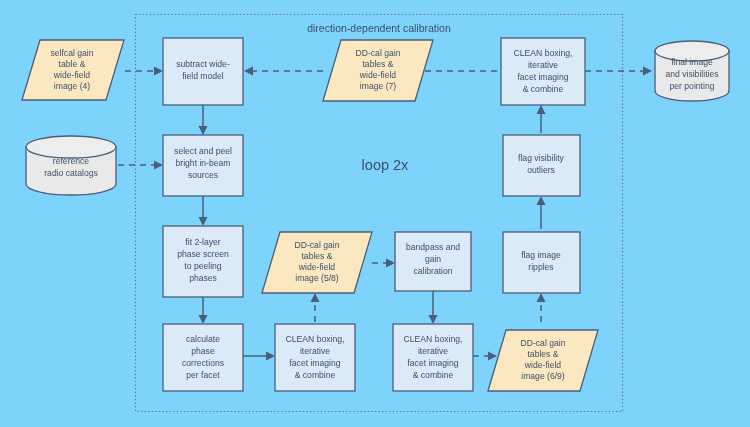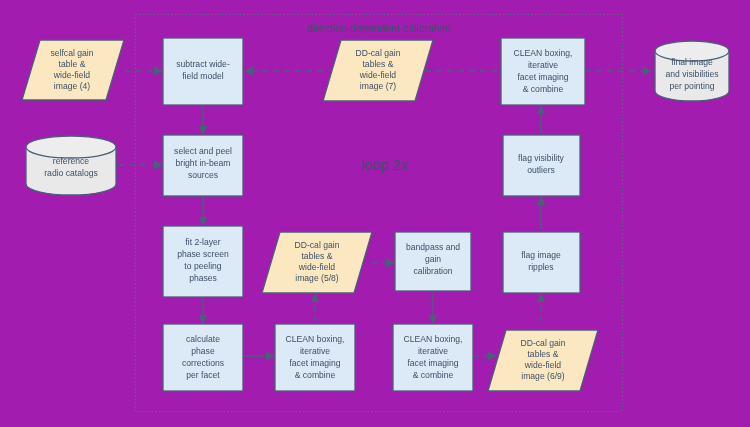--- a/index.html
+++ b/index.html
@@ -4,21 +4,21 @@
 <style>
   html, body {
     margin: 0;
     padding: 0;
     background: #ffffff;
   }
   #canvas {
     position: relative;
     width: 750px;
     height: 427px;
-    background: #a21caf;
+    background: #7dd3fc;
     font-family: "Liberation Sans", sans-serif;
     overflow: hidden;
   }
   svg#diagram {
     position: absolute;
     left: 0;
     top: 0;
     width: 750px;
     height: 427px;
   }

